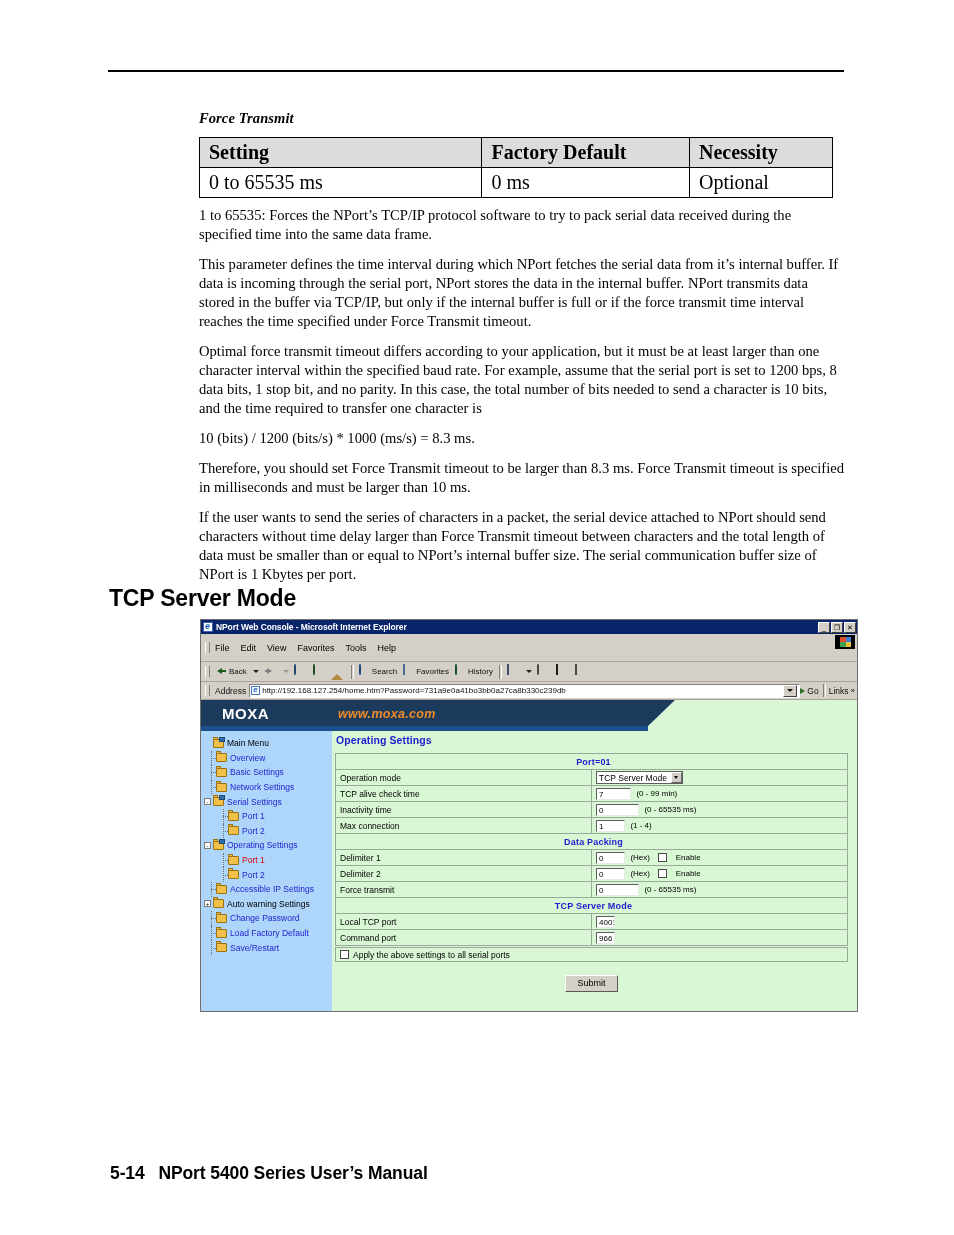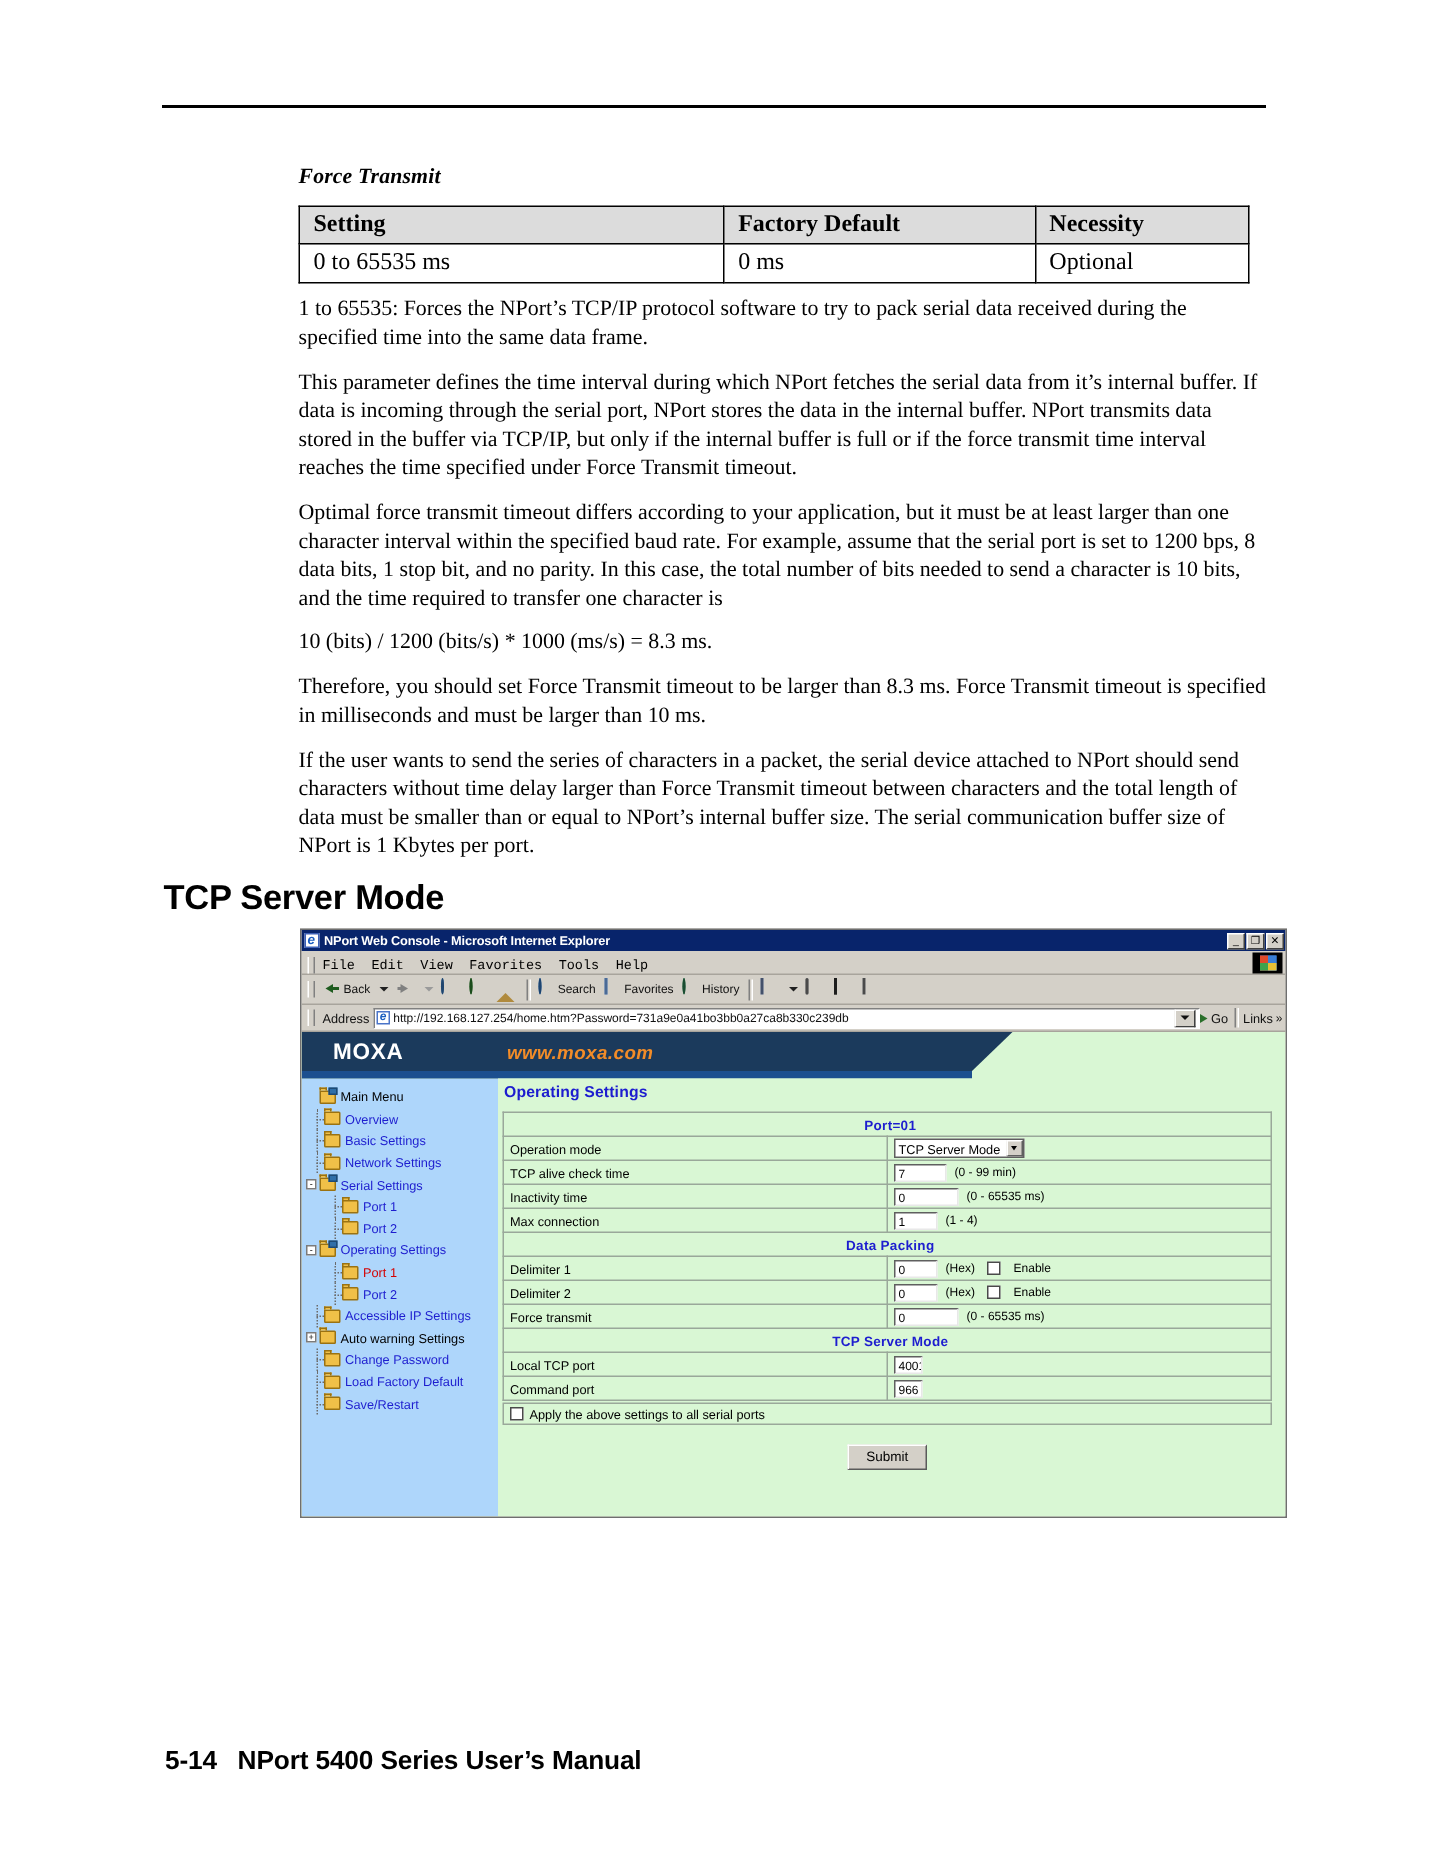--- a/index.html
+++ b/index.html
@@ -39,21 +39,21 @@
     font-weight: bold;
     font-size: 14.5px;
     margin: 0 0 10px 0;
     letter-spacing: 0.1px;
   }
 
   table.spec {
     border-collapse: collapse;
     width: 634px;
     margin: 0 0 6px 0;
-    font-size: 16px;
+    font-size: 20px;
   }
   table.spec th, table.spec td {
     border: 1px solid #000;
     padding: 3px 0 3px 9px;
     text-align: left;
     font-weight: normal;
     line-height: 1.15;
   }
   table.spec thead th {
     background: #dcdcdc;
@@ -152,29 +152,28 @@
     box-sizing: border-box;
     font-size: 7px;
     line-height: 9px;
     text-align: center;
     color: #000;
     font-family: "Liberation Sans", sans-serif;
   }
 
   
   .menubar {
-    height: 16px;
+    height: 28px;
     background: #d4d0c8;
     border-bottom: 1px solid #a8a49c;
     display: flex;
-    align-items: flex-end;
+    align-items: center;
     padding-left: 4px;
     box-sizing: border-box;
     position: relative;
-    font-family: Liberation Mono, monospace;
   }
   .grip {
     width: 3px; height: 11px;
     border-left: 1px solid #ffffff;
     border-right: 1px solid #808080;
     margin-right: 5px;
     flex: none;
   }
   .menubar .m-item {
     font-size: 9px;

